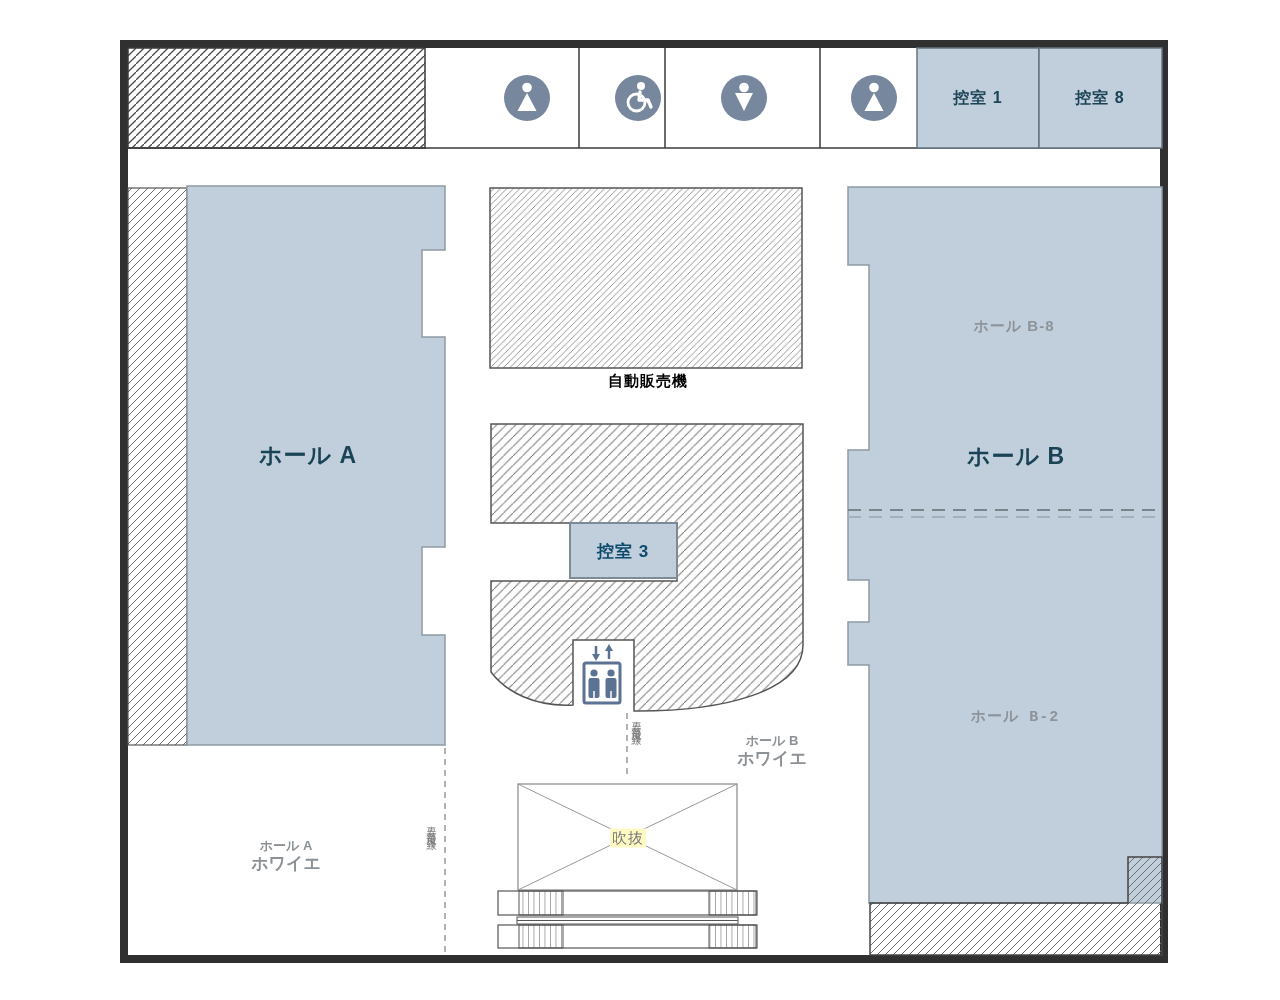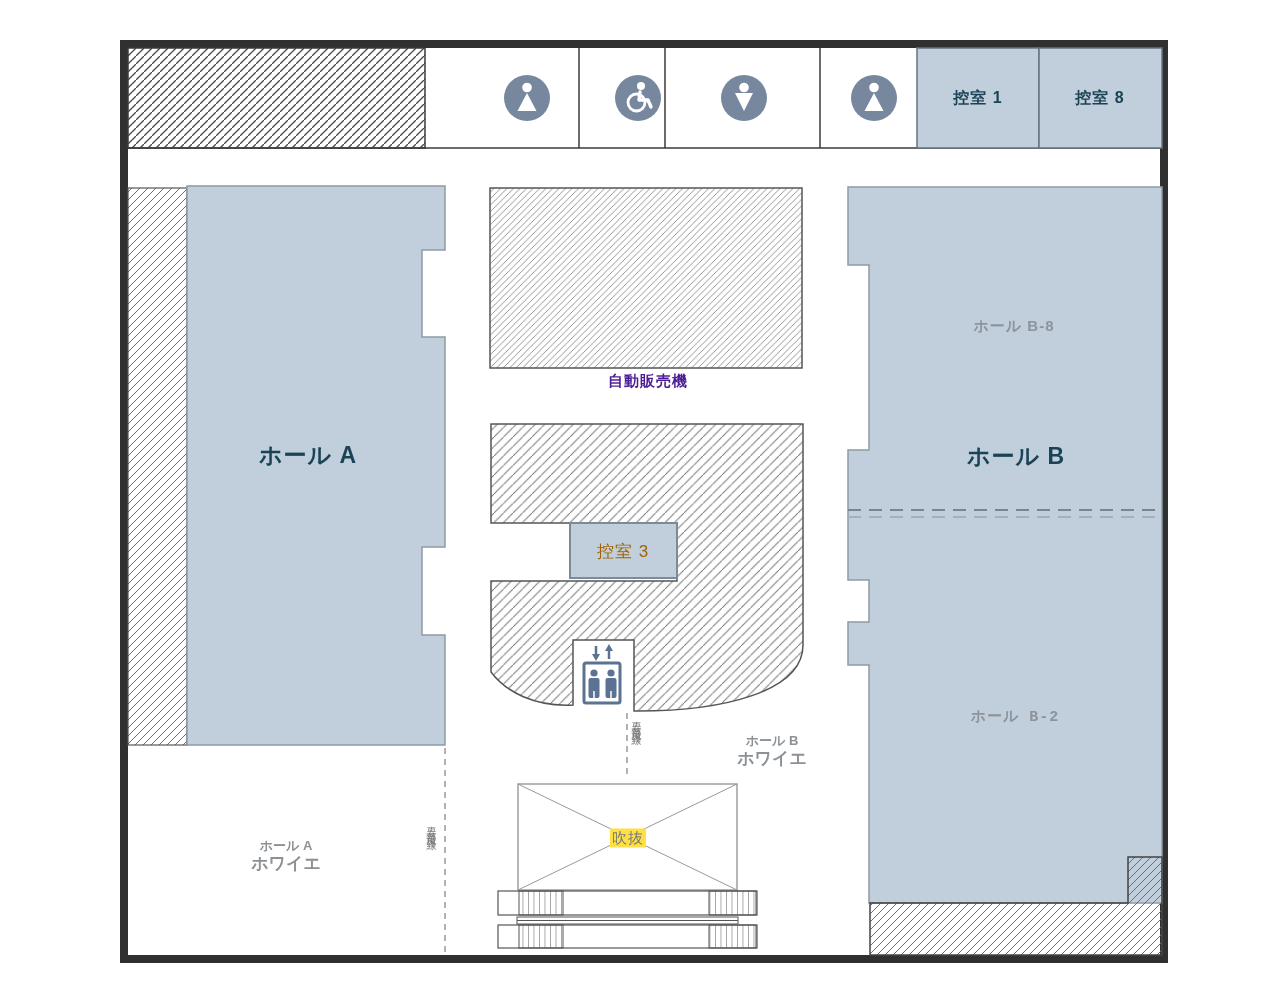--- a/index.html
+++ b/index.html
@@ -2,25 +2,25 @@
 <html><head>
 <meta charset="utf-8">
 <style>
   html,body{margin:0;padding:0;background:#ffffff;}
   #stage{position:relative;width:1280px;height:964px;background:#fff;overflow:hidden;
          font-family:"Liberation Sans",sans-serif;}
   #planSvg{position:absolute;left:0;top:0;}
   .lbl{position:absolute;transform:translate(-50%,-50%);white-space:nowrap;
        font-family:"Liberation Sans",sans-serif;}
   .navy-big{font-size:23px;font-weight:bold;color:#1a4356;letter-spacing:1px;}
-  .navy-md{font-size:17px;font-weight:normal;color:#a16207;letter-spacing:1px;}
+  .navy-md{font-size:17px;font-weight:bold;color:#0c4a6e;letter-spacing:1px;}
   .navy-sm{font-size:16px;font-weight:bold;color:#1a4356;letter-spacing:1px;}
   .gray-md{font-size:15px;font-weight:bold;color:#8d939a;letter-spacing:1px;}
-  .dark-sm{font-size:15px;font-weight:bold;color:#4c1d95;letter-spacing:1px;}
-  .atrium-lbl{font-size:15px;color:#777;background:#fde047;padding:0 2px;letter-spacing:1px;}
+  .dark-sm{font-size:15px;font-weight:bold;color:#000000;letter-spacing:1px;}
+  .atrium-lbl{font-size:15px;color:#777;background:#fef9c3;padding:0 2px;letter-spacing:1px;}
   .foyer{color:#8c9196;text-align:center;line-height:18px;}
   .foyer .l1{font-size:13px;font-weight:bold;}
   .foyer .l2{font-size:17px;font-weight:bold;}
   .vtext{position:absolute;writing-mode:vertical-rl;text-orientation:upright;
          font-size:10px;color:#7a7a7a;letter-spacing:3px;line-height:10px;}
 </style>
 </head>
 <body>
 
 <div id="stage">

